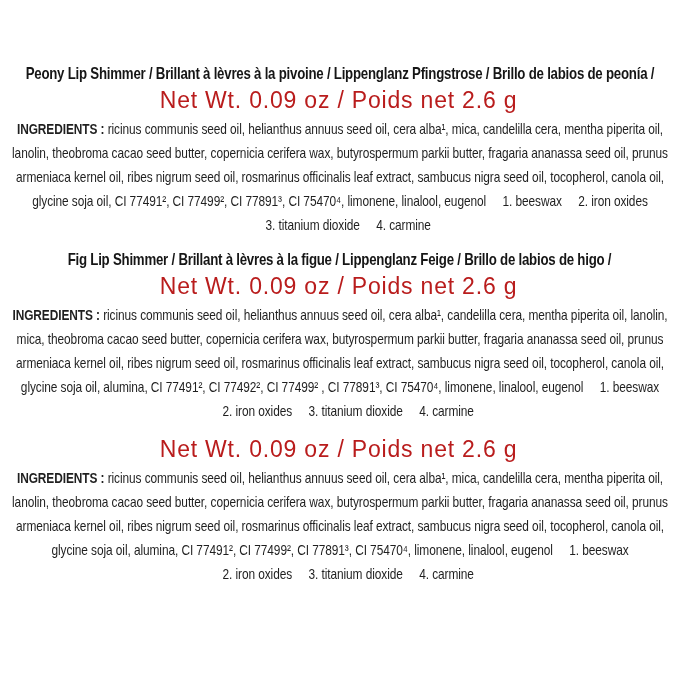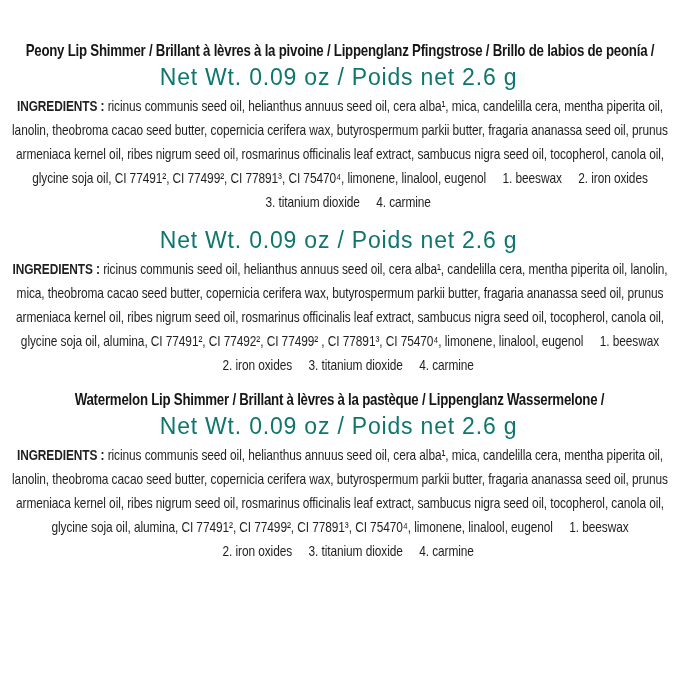--- a/index.html
+++ b/index.html
@@ -7,21 +7,21 @@
     padding: 0;
     overflow: hidden;
     background: #ffffff;
   }
   .label-sheet {
     position: relative;
     width: 679px;
     height: 679px;
     background: #ffffff;
     box-sizing: border-box;
-    padding-top: 40px;
+    padding-top: 63px;
     font-family: "Liberation Sans", sans-serif;
     color: #1b1b1b;
     border-radius: 29px;
   }
   .product {
     margin-bottom: 12px;
     text-align: center;
   }
   .title-row {
     display: flex;
@@ -35,21 +35,21 @@
     font-size: 17px;
     line-height: 22px;
     letter-spacing: -0.3px;
     color: #161616;
   }
   .net-weight {
     font-size: 23px;
     line-height: 29px;
     font-weight: normal;
     letter-spacing: 0.8px;
-    color: #0f766e;
+    color: #b91c1c;
     margin: 1px 2px 2px 0;
   }
   .ingredients {
     width: 800px;
     margin: 0 0 0 -60.5px;
     transform: scaleX(0.82);
     transform-origin: center;
     font-size: 14.5px;
     line-height: 24px;
     letter-spacing: -0.1px;
@@ -72,25 +72,25 @@
 
   <section class="product">
     <div class="title-row">
       <span class="title-text">Peony Lip Shimmer / Brillant à lèvres à la pivoine / Lippenglanz Pfingstrose / Brillo de labios de peonía /</span>
     </div>
     <div class="net-weight">Net Wt. 0.09 oz / Poids net 2.6 g</div>
     <p class="ingredients"><span class="ing-label">INGREDIENTS :</span> <span class="ing-text">ricinus communis seed oil, helianthus annuus seed oil, cera alba¹, mica, candelilla cera, mentha piperita oil, lanolin, theobroma cacao seed butter, copernicia cerifera wax, butyrospermum parkii butter, fragaria ananassa seed oil, prunus armeniaca kernel oil, ribes nigrum seed oil, rosmarinus officinalis leaf extract, sambucus nigra seed oil, tocopherol, canola oil, glycine soja oil, CI 77491², CI 77499², CI 77891³, CI 75470⁴, limonene, linalool, eugenol</span><span class="footnote">1. beeswax</span><span class="footnote">2. iron oxides</span><span class="footnote">3. titanium dioxide</span><span class="footnote">4. carmine</span></p>
   </section>
 
   <section class="product">
+    <div class="title-row">
+      <span class="title-text">Fig Lip Shimmer / Brillant à lèvres à la figue / Lippenglanz Feige / Brillo de labios de higo /</span>
+    </div>
     <div class="net-weight">Net Wt. 0.09 oz / Poids net 2.6 g</div>
     <p class="ingredients"><span class="ing-label">INGREDIENTS :</span> <span class="ing-text">ricinus communis seed oil, helianthus annuus seed oil, cera alba¹, candelilla cera, mentha piperita oil, lanolin, mica, theobroma cacao seed butter, copernicia cerifera wax, butyrospermum parkii butter, fragaria ananassa seed oil, prunus armeniaca kernel oil, ribes nigrum seed oil, rosmarinus officinalis leaf extract, sambucus nigra seed oil, tocopherol, canola oil, glycine soja oil, alumina, CI 77491², CI 77492², CI 77499² , CI 77891³, CI 75470⁴, limonene, linalool, eugenol</span><span class="footnote">1. beeswax</span><span class="footnote">2. iron oxides</span><span class="footnote">3. titanium dioxide</span><span class="footnote">4. carmine</span></p>
   </section>
 
   <section class="product">
-    <div class="title-row">
-      <span class="title-text">Watermelon Lip Shimmer / Brillant à lèvres à la pastèque / Lippenglanz Wassermelone /</span>
-    </div>
     <div class="net-weight">Net Wt. 0.09 oz / Poids net 2.6 g</div>
     <p class="ingredients"><span class="ing-label">INGREDIENTS :</span> <span class="ing-text">ricinus communis seed oil, helianthus annuus seed oil, cera alba¹, mica, candelilla cera, mentha piperita oil, lanolin, theobroma cacao seed butter, copernicia cerifera wax, butyrospermum parkii butter, fragaria ananassa seed oil, prunus armeniaca kernel oil, ribes nigrum seed oil, rosmarinus officinalis leaf extract, sambucus nigra seed oil, tocopherol, canola oil, glycine soja oil, alumina, CI 77491², CI 77499², CI 77891³, CI 75470⁴, limonene, linalool, eugenol</span><span class="footnote">1. beeswax</span><span class="footnote">2. iron oxides</span><span class="footnote">3. titanium dioxide</span><span class="footnote">4. carmine</span></p>
   </section>
 
 </div>
 
 </body></html>

